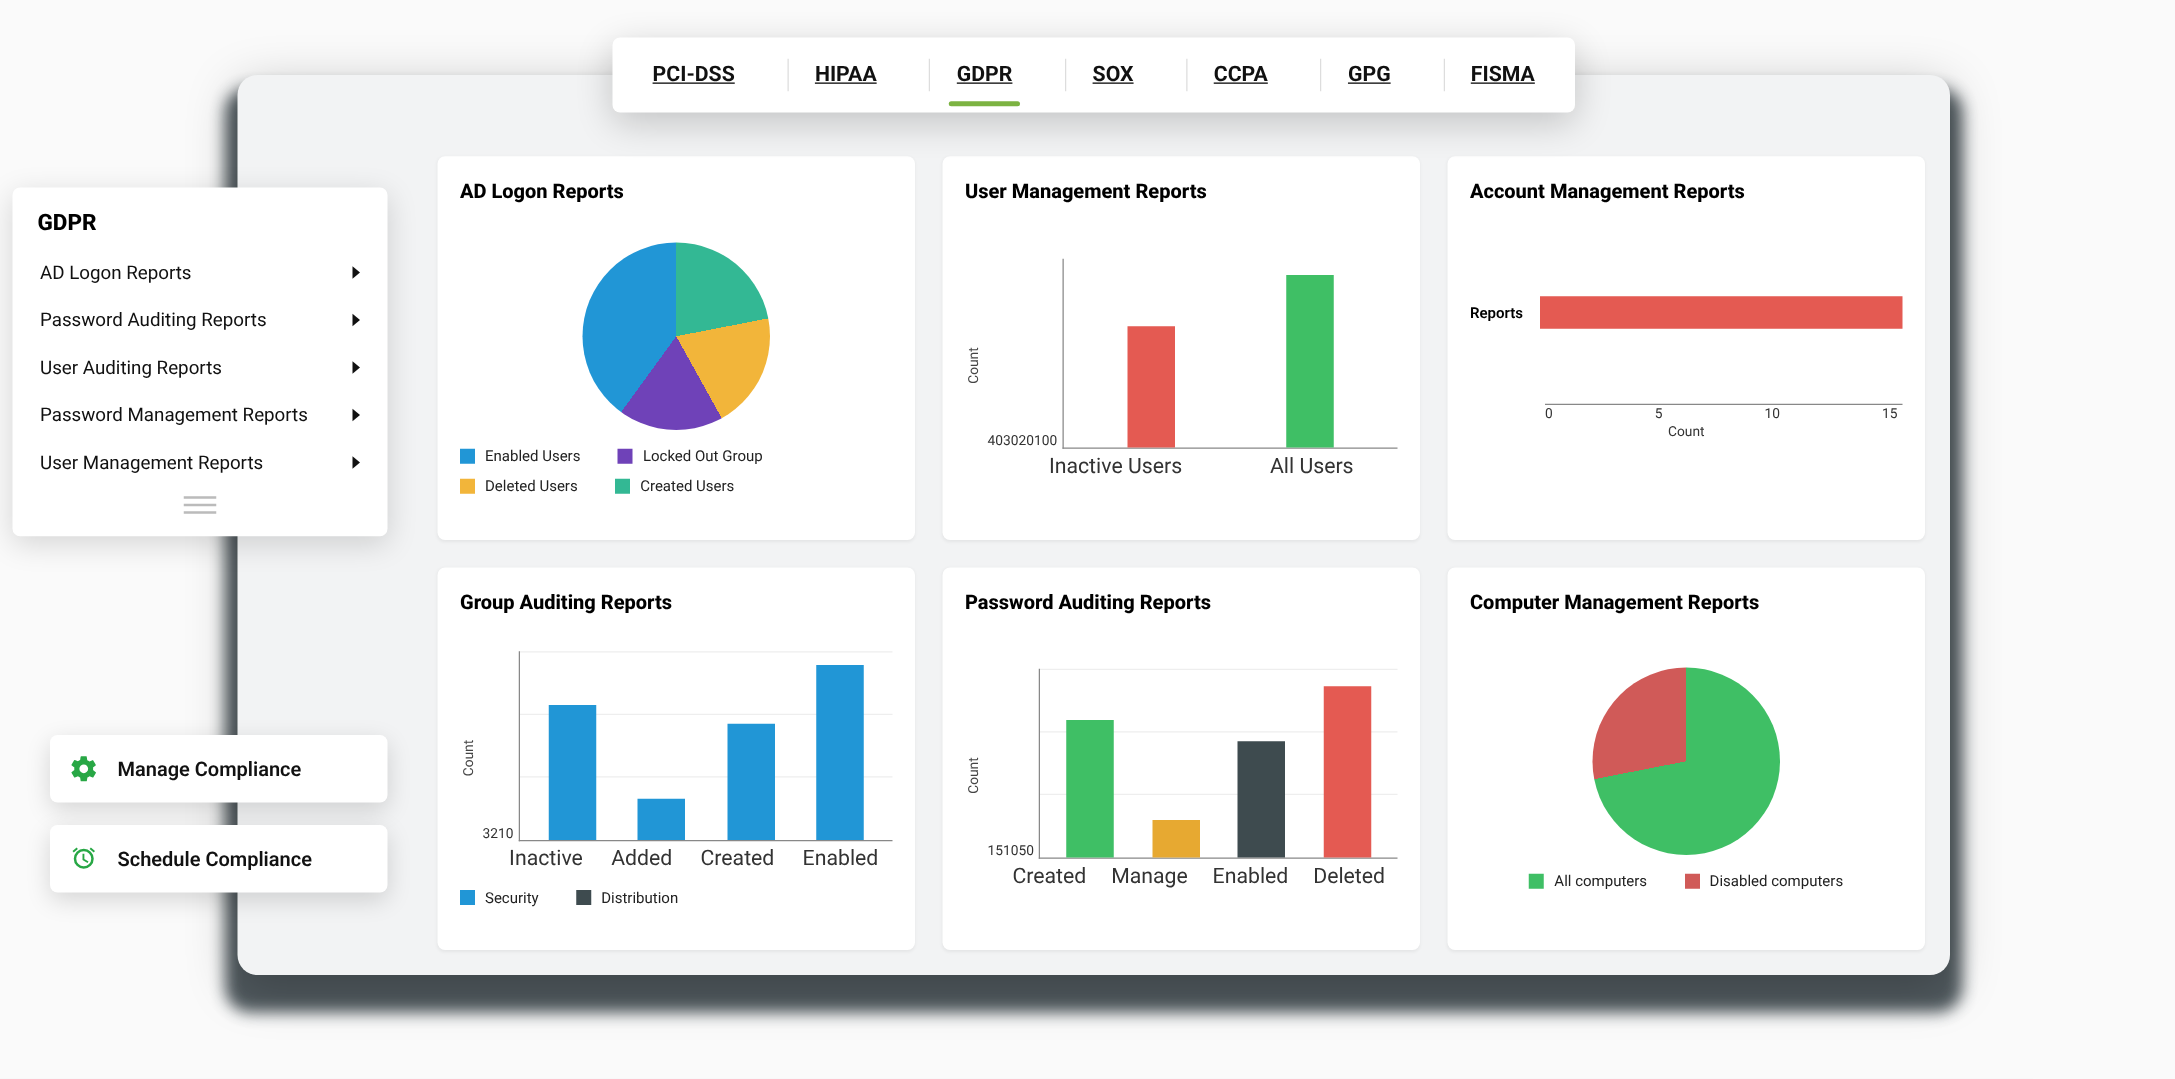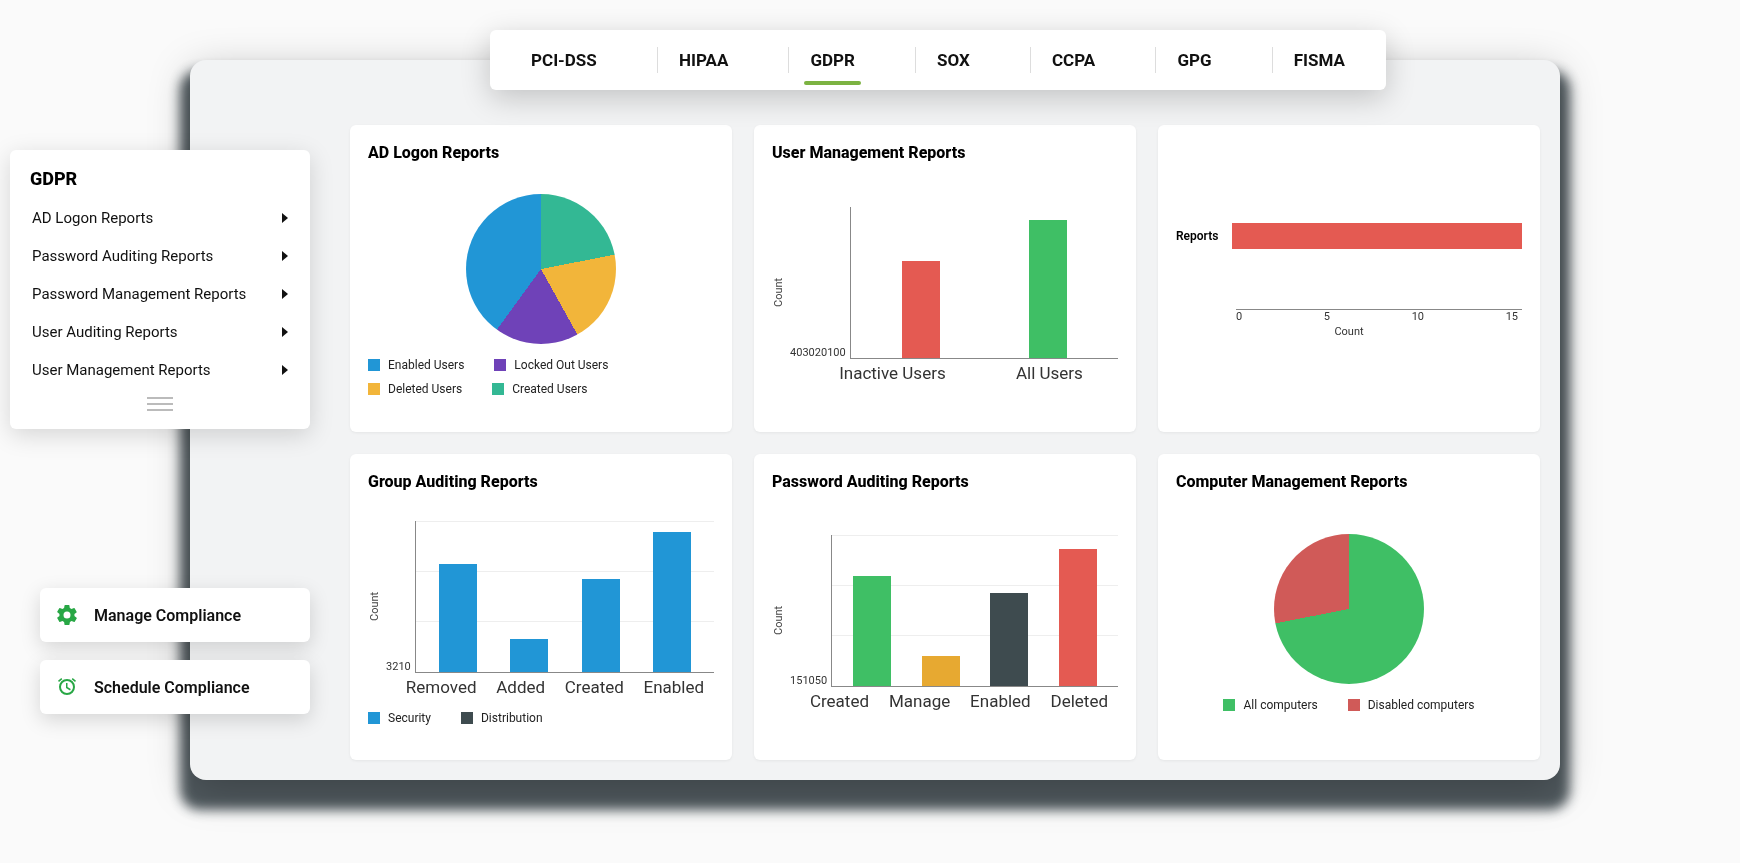--- a/index.html
+++ b/index.html
@@ -22,28 +22,29 @@
     background: #f2f3f4;
     border-radius: 16px;
     box-shadow: 0 10px 40px rgba(0,0,0,.25);
     overflow: hidden;
   }
 
   
   .tabs-bar {
     position: absolute;
     left: 490px; top: 30px;
-    width: 896px; height: 60px;
+    width: 770px; height: 60px;
     background: #fff;
     border-radius: 6px;
     box-shadow: 0 8px 30px rgba(0,0,0,.2);
     display: flex;
     align-items: center;
     justify-content: space-around;
     z-index: 5;
+    text-decoration: underline;
   }
   .tab-item {
     font-size: 17px;
     font-weight: 700;
     color: #111;
     padding: 18px 14px;
     cursor: pointer;
     position: relative;
   }
   .tab-item + .tab-item::before {
@@ -198,21 +199,21 @@
       <div class="card-title">AD Logon Reports</div>
       <div class="chart-body">
         <div class="pie" style="background: conic-gradient(#33b894 0 79deg, #f2b53a 79deg 151deg, #6f42b8 151deg 216deg, #2196d6 216deg 360deg);"></div>
         <div class="legend-row">
           <div class="legend-item">
               <span class="swatch" style="background:#2196d6"></span>
               <span>Enabled Users</span>
             </div>
           <div class="legend-item">
               <span class="swatch" style="background:#6f42b8"></span>
-              <span>Locked Out Users</span>
+              <span>Locked Out Group</span>
             </div>
           <div class="legend-item">
               <span class="swatch" style="background:#f2b53a"></span>
               <span>Deleted Users</span>
             </div>
           <div class="legend-item">
               <span class="swatch" style="background:#33b894"></span>
               <span>Created Users</span>
             </div>
         </div>
@@ -239,20 +240,21 @@
           </div>
         </div>
         <div class="x-cats" style="padding-left:32px;">
           <span>Inactive Users</span>
           <span>All Users</span>
         </div>
       </div>
     </div>
 
     <div class="card">
+      <div class="card-title">Account Management Reports</div>
       <div class="chart-body" style="align-items:stretch; justify-content:center; gap:60px;">
         <div class="hbar-area">
           <div class="hbar-label">Reports</div>
           <div class="hbar-track">
             <div class="hbar-fill" style="width:100%"></div>
           </div>
         </div>
         <div>
           <div style="border-top:1px solid #888; margin-left:60px;"></div>
           <div class="hx-ticks">
@@ -283,21 +285,21 @@
             <div class="grid-line" style="bottom:99.5%"></div>
             <div class="bars">
               <div class="bar" style="height:72%; background:#2196d6"></div>
               <div class="bar" style="height:22%; background:#2196d6"></div>
               <div class="bar" style="height:62%; background:#2196d6"></div>
               <div class="bar" style="height:93%; background:#2196d6"></div>
             </div>
           </div>
         </div>
         <div class="x-cats" style="padding-left:28px;">
-          <span>Removed</span>
+          <span>Inactive</span>
           <span>Added</span>
           <span>Created</span>
           <span>Enabled</span>
         </div>
         <div class="legend-row">
           <div class="legend-item">
               <span class="swatch" style="background:#2196d6"></span>
               <span>Security</span>
             </div>
           <div class="legend-item">
@@ -374,25 +376,25 @@
   <div class="sidebar-title">GDPR</div>
   <div class="sidebar-item">
     <span>AD Logon Reports</span>
     <span class="caret-right"></span>
   </div>
   <div class="sidebar-item">
     <span>Password Auditing Reports</span>
     <span class="caret-right"></span>
   </div>
   <div class="sidebar-item">
+    <span>User Auditing Reports</span>
+    <span class="caret-right"></span>
+  </div>
+  <div class="sidebar-item">
     <span>Password Management Reports</span>
-    <span class="caret-right"></span>
-  </div>
-  <div class="sidebar-item">
-    <span>User Auditing Reports</span>
     <span class="caret-right"></span>
   </div>
   <div class="sidebar-item">
     <span>User Management Reports</span>
     <span class="caret-right"></span>
   </div>
   <div class="hamburger">
       <span></span>
       <span></span>
       <span></span>

